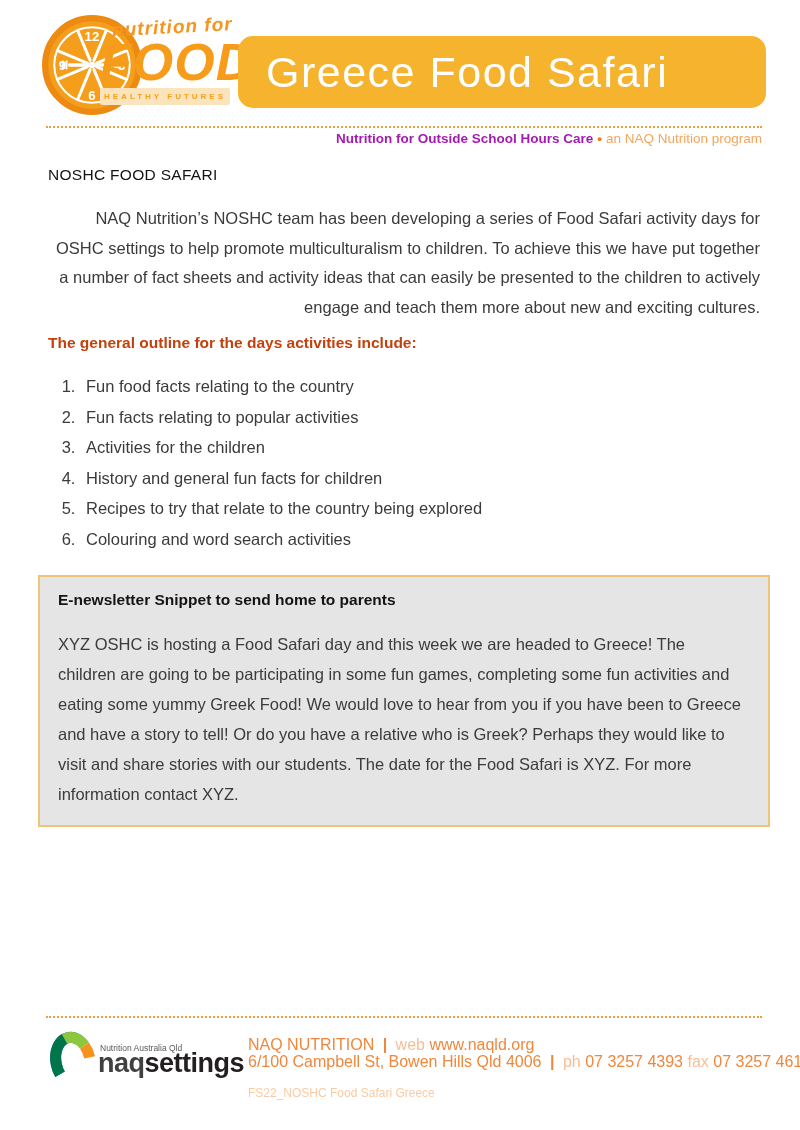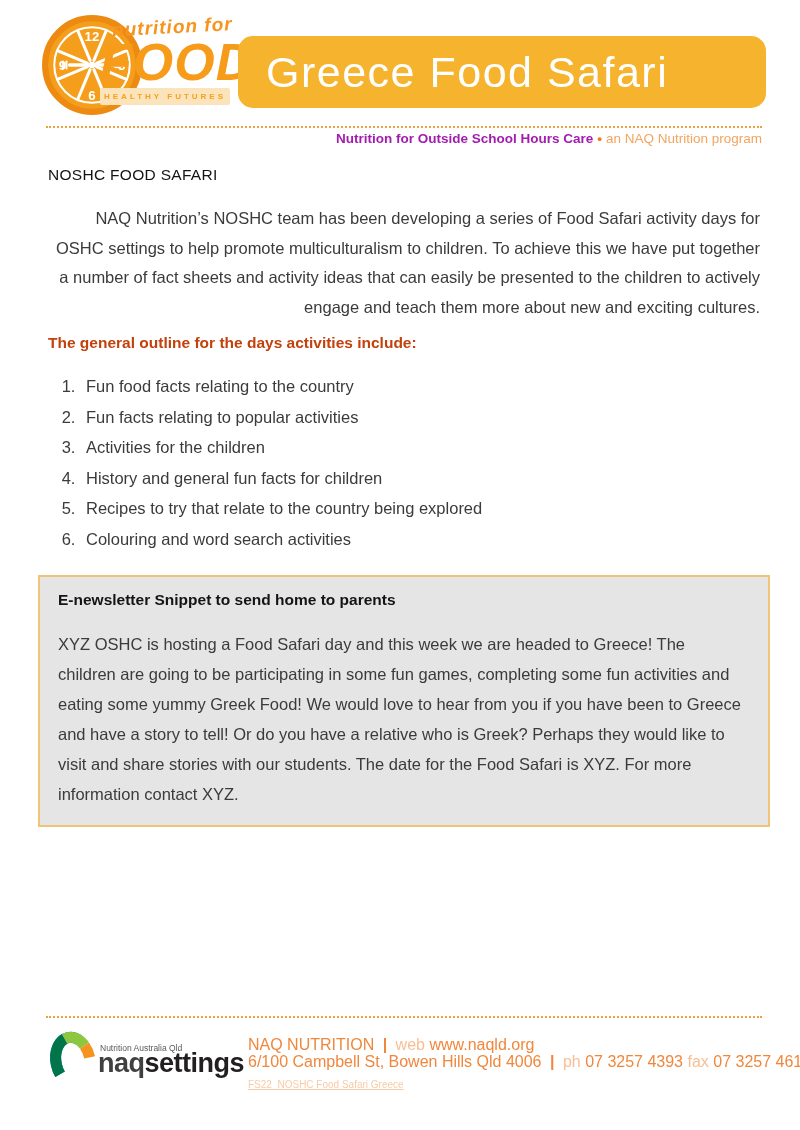--- a/index.html
+++ b/index.html
@@ -73,21 +73,21 @@
     letter-spacing:-0.5px;line-height:27px;
   }
   .naq-green{color:#404040;font-weight:700;}
   .naq-black{color:#231f20;}
   .footer-text{position:absolute;left:248px;top:1036px;width:520px;}
   .f-line{font-size:16px;line-height:17px;white-space:nowrap;}
   .f-main{color:#f0873c;}
   .f-label{color:#f8be93;}
   .f-sep{color:#f0873c;font-weight:700;padding:0 4px;}
   .f-copy{font-size:9.5px;color:#f0873c;margin-top:13px;line-height:12px;}
-  .f-code{font-size:10px;color:#f8cba4;margin-top:10px;line-height:10px;text-decoration:underline;}
+  .f-code{font-size:12px;color:#f8cba4;margin-top:18px;line-height:10px;}
 </style>
 </head>
 <body>
 
 <div class="clock-logo">
   <svg width="112" height="102" viewBox="0 0 106 100">
     <circle cx="53" cy="50" r="46" fill="#f59e1b" stroke="#ed8a12" stroke-width="6"></circle>
     <circle cx="53" cy="50" r="37" fill="none" stroke="#ffffff" stroke-width="2"></circle>
     <g stroke="#ffffff" stroke-width="3" stroke-linecap="round">
       <line x1="57.6" y1="48.1" x2="86.3" y2="36.2"></line>

